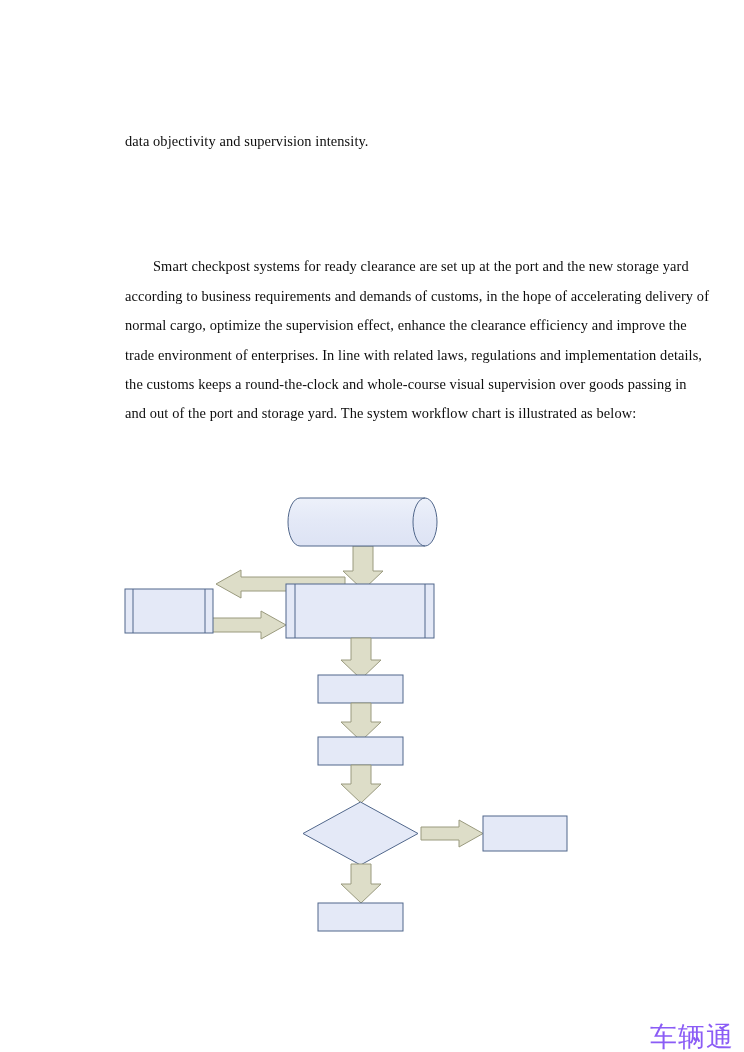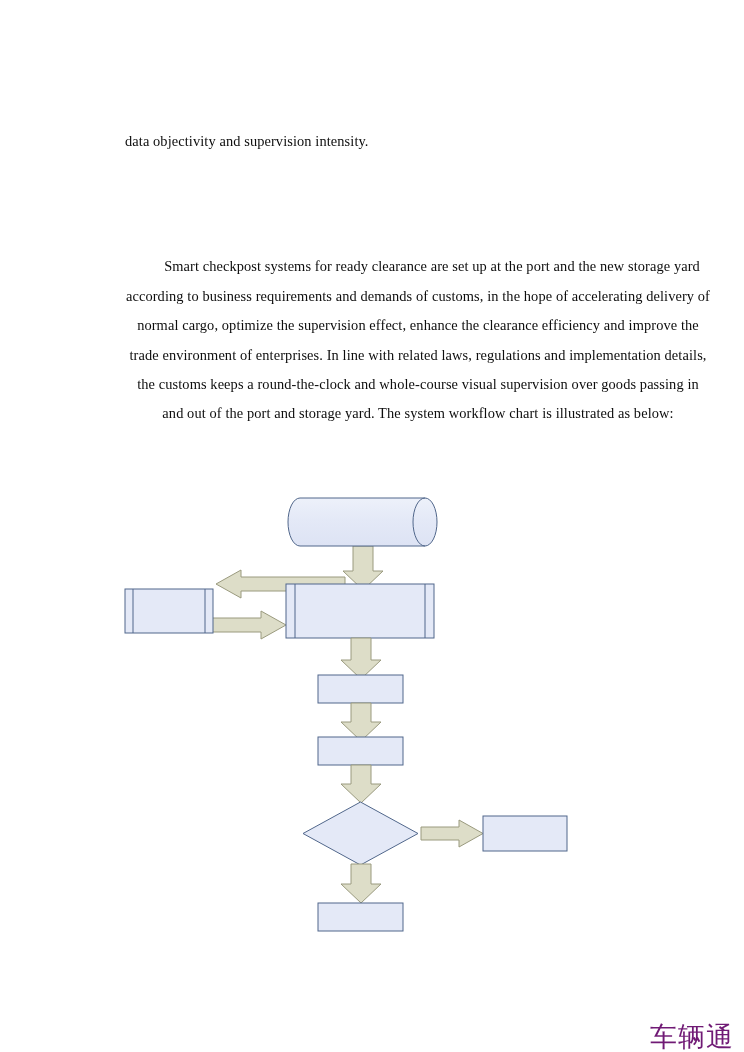--- a/index.html
+++ b/index.html
@@ -32,21 +32,21 @@
     font-size: 14.4px;
     line-height: 29.4px;
     color: #0d0d0d;
     letter-spacing: 0.1px;
     margin-left: 44px;
     -webkit-font-smoothing: antialiased;
   }
 
   #para-lead   { top: 113px; }
   #heading-biz { top: 197px; }
-  #para-body   { top: 238px; text-align: center; }
+  #para-body   { top: 238px; text-align: left; }
 
   .indent-first { text-indent: 28px; }
 
   
   #flowchart {
     position: absolute;
     left: 0px;
     top: 470px;
     width: 744px;
     height: 480px;
@@ -55,21 +55,21 @@
 
   
   #bottom-mark {
     position: absolute;
     left: 650px;
     top: 1022px;
     font-family: "DejaVu Sans", sans-serif;
     font-size: 27px;
     line-height: 30px;
     letter-spacing: 1px;
-    color: #701a75;
+    color: #8b5cf6;
     white-space: nowrap;
     overflow: hidden;
   }
 </style>
 </head>
 <body>
 
 <div id="page">
 
   <p class="doc-text" id="para-lead">data objectivity and supervision intensity.</p>

